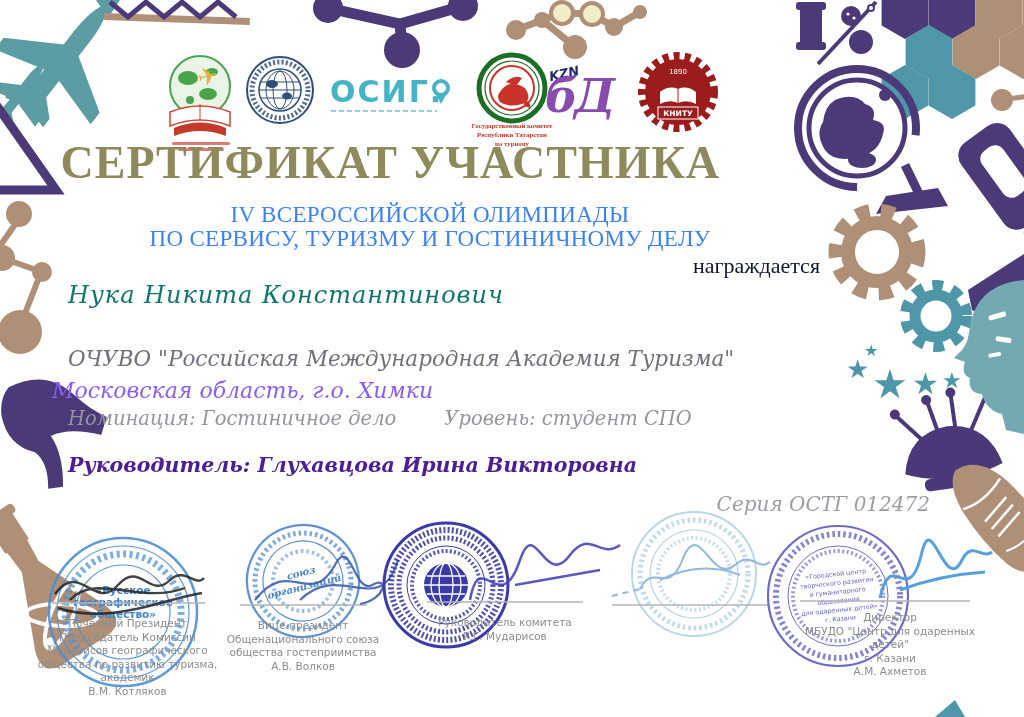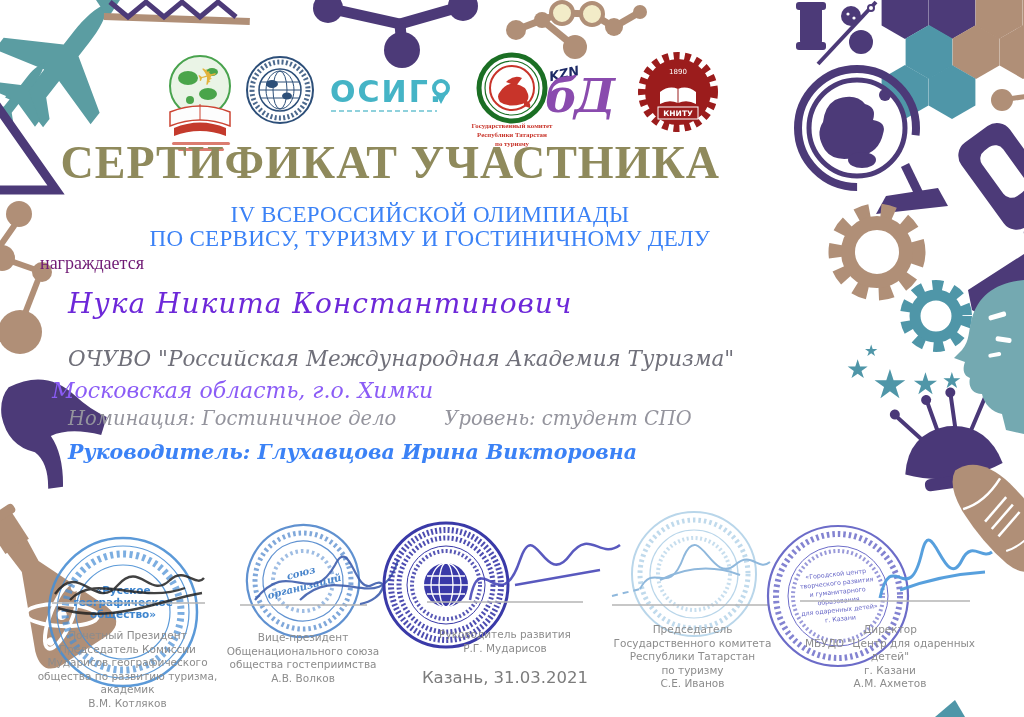--- a/index.html
+++ b/index.html
@@ -5,30 +5,30 @@
   html,body{margin:0;padding:0;background:#e9e9e9;}
   .cert{position:relative;width:1024px;height:717px;background:#ffffff;overflow:hidden;
         font-family:"DejaVu Sans",sans-serif;}
   svg.layer{position:absolute;left:0;top:0;width:1024px;height:717px;}
   .abs{position:absolute;}
   .serif{font-family:"Liberation Serif","DejaVu Serif",serif;}
   .cursive{font-family:"DejaVu Serif","Liberation Serif",serif;font-style:italic;}
   .title{left:40px;top:136px;width:680px;text-align:right;font-size:46px;color:#8f8a5c;
          letter-spacing:1px;font-weight:700;}
   .sub{left:40px;width:780px;text-align:center;color:#3b82f6;font-size:23px;letter-spacing:.3px;}
-  .award{left:40px;width:780px;text-align:left;color:#701a75;font-size:18px;}
-  .name{left:68px;top:281px;font-size:28px;color:#6d28d9;letter-spacing:1px;margin-top:6px;}
+  .award{left:40px;width:780px;text-align:right;color:#0f172a;font-size:22px;}
+  .name{left:68px;top:281px;font-size:24px;color:#0f766e;letter-spacing:1px;}
   .org{left:68px;top:346px;font-size:21.5px;color:#70707a;}
   .loc{left:52px;top:378px;font-size:22px;color:#8b5cf6;}
   .nom{left:68px;top:407px;font-size:19.5px;color:#94949d;text-align:center;}
   .nom .gap{display:inline-block;width:48px;}
-  .sup{left:68px;top:440px;font-size:20.5px;color:#3b82f6;font-weight:700;}
+  .sup{left:68px;top:453px;font-size:20.5px;color:#4c1d95;font-weight:700;}
   .series{left:700px;top:492px;width:230px;text-align:right;font-size:20px;color:#9c9ca4;}
   .date{left:400px;top:668px;width:210px;text-align:center;font-size:16.5px;color:#7c7c7c;}
-  .siglabel{position:absolute;text-align:center;color:#8c8c8c;font-size:10.5px;line-height:13.5px;margin-top:12px;}
+  .siglabel{position:absolute;text-align:center;color:#8c8c8c;font-size:10.5px;line-height:13.5px;}
   .siglabel span{display:block;}
 </style>
 </head>
 <body>
 
 <div class="cert">
 
   <svg class="layer" viewBox="0 0 1024 717" aria-hidden="true">
     <defs>
       <path id="plane" d="M0,-72 C7,-60 9,-46 9,-30 L9,-14 L58,16 L58,30 L9,16 L9,36 L24,50 L24,60 L1,54 L-22,60 L-22,50 L-9,36 L-9,16 L-58,30 L-58,16 L-9,-14 L-9,-30 C-9,-46 -7,-60 0,-72 Z"></path>
@@ -350,47 +350,40 @@
   <div class="abs cursive org">ОЧУВО "Российская Международная Академия Туризма"</div>
   <div class="abs cursive loc">Московская область, г.о. Химки</div>
   <div class="abs cursive nom">
     <span>Номинация: Гостиничное дело</span><span class="gap"></span><span>Уровень: студент СПО</span>
   </div>
   <div class="abs cursive sup">
     <span>Руководитель:</span>
     <span>Глухавцова Ирина Викторовна</span>
   </div>
 
+  <div class="abs cursive series">Серия ОСТГ 012472</div>
 
   <div class="siglabel" style="left:35px;top:617px;width:185px">
     <span>Почетный Президент</span>
     <span>Председатель Комиссии</span>
     <span>Мударисов географического</span>
     <span>общества по развитию туризма,</span>
     <span>академик</span>
     <span>В.М. Котляков</span>
   </div>
   <div class="siglabel" style="left:218px;top:619px;width:170px">
     <span>Вице-президент</span>
     <span>Общенационального союза</span>
     <span>общества гостеприимства</span>
     <span>А.В. Волков</span>
   </div>
   <div class="siglabel" style="left:415px;top:616px;width:180px">
-    <span>Руководитель развития</span>
+    <span>Руководитель комитета</span>
     <span>Р.Г. Мударисов</span>
-  </div>
-  <div class="siglabel" style="left:600px;top:611px;width:185px">
-    <span>Председатель</span>
-    <span>Государственного комитета</span>
-    <span>Республики Татарстан</span>
-    <span>по туризму</span>
-    <span>С.Е. Иванов</span>
   </div>
   <div class="siglabel" style="left:790px;top:611px;width:200px">
     <span>Директор</span>
     <span>МБУДО "Центр для одаренных детей"</span>
     <span>г. Казани</span>
     <span>А.М. Ахметов</span>
   </div>
 
-  <div class="abs date">Казань, 31.03.2021</div>
 </div>
 
 </body></html>

